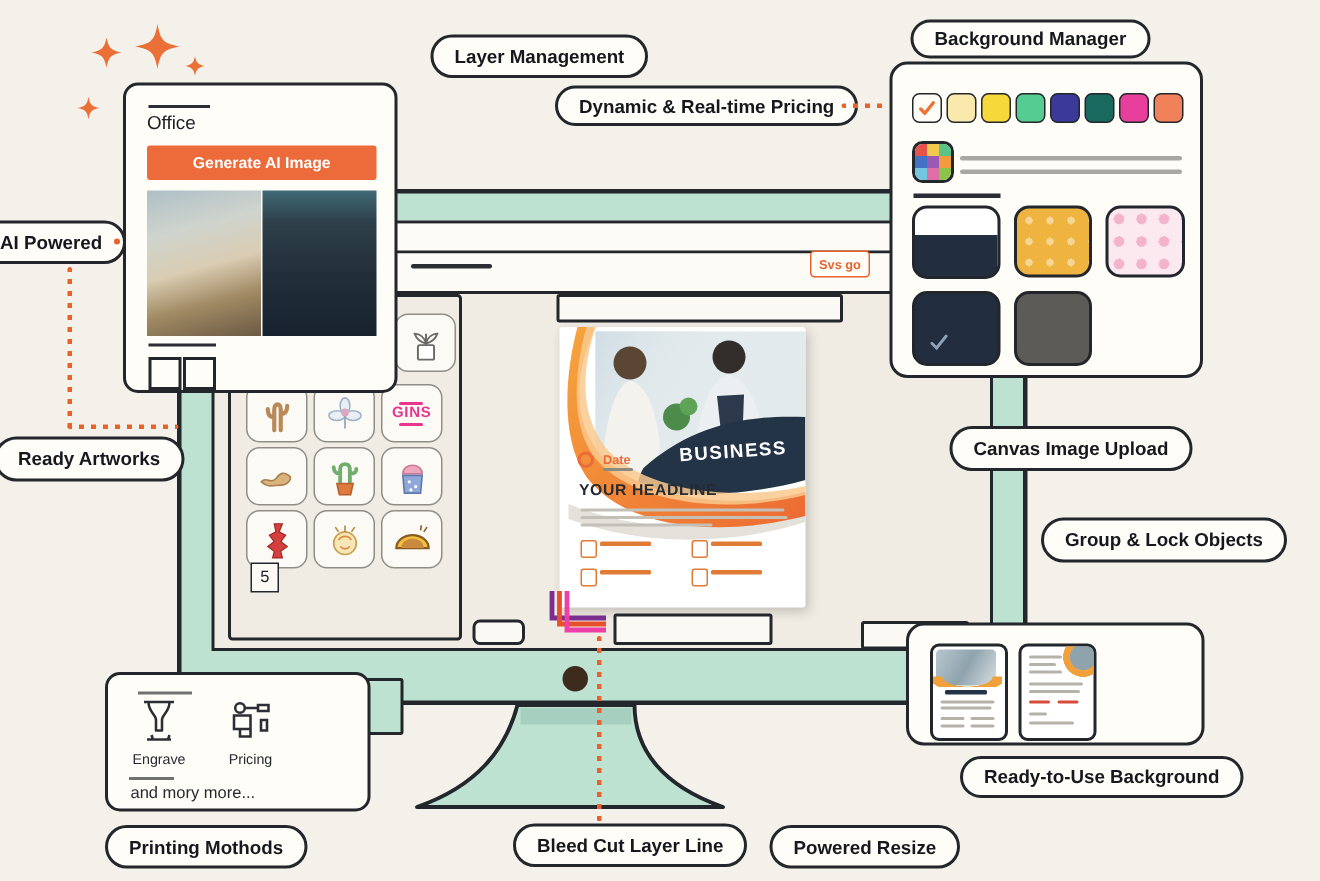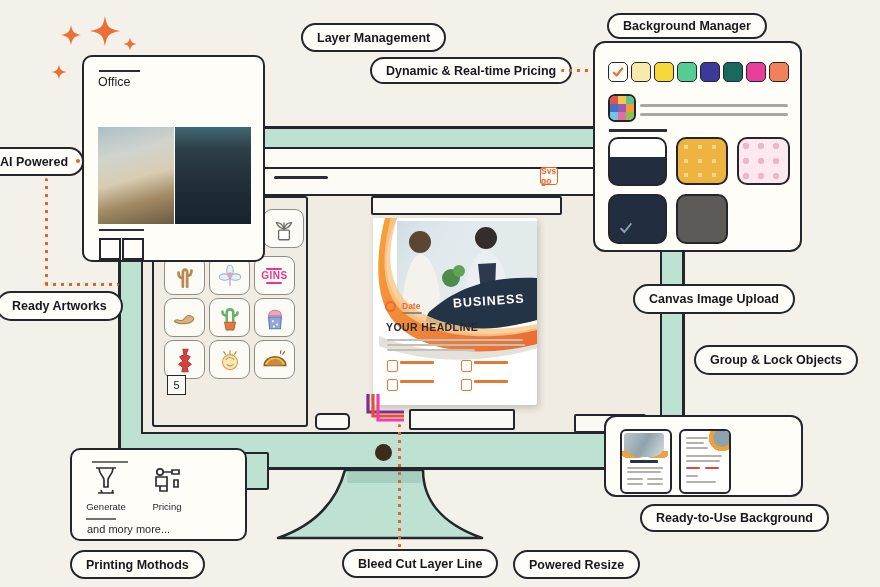--- a/index.html
+++ b/index.html
@@ -97,21 +97,21 @@
   .pm-label{font-size:9.5px;color:#26292e;margin-top:3px;white-space:nowrap;}
   #mint-patch{left:243px;top:452px;width:26px;height:38px;background:#bee2d2;border:2px solid #23262b;z-index:20;border-radius:2px;}
 
   
   #bleed-marks{left:360px;top:390px;z-index:9;}
 
   
   #sparkles{left:38px;top:6px;z-index:41;}
 
   
-  #go-btn{left:540px;top:167px;width:18px;height:18px;border:1.6px solid #e8632b;border-radius:3px;
+  #go-btn{left:540px;top:167px;width:40px;height:18px;border:1.6px solid #e8632b;border-radius:3px;
           background:#fffdf8;color:#e8632b;font-size:8.5px;font-weight:bold;
           display:flex;align-items:center;justify-content:center;z-index:7;}
   #toolbar-dash{left:274px;top:176px;width:54px;height:2.6px;background:#2a2d33;z-index:7;border-radius:2px;}
 </style>
 </head>
 <body>
 
 <svg id="stand-svg" class="abs" width="224" height="86">
   <path d="M77,6 L155,6 C155,36 174,60 214,74 L10,74 C50,60 69,36 77,6 Z" fill="#bee2d2" stroke="#23262b" stroke-width="2.6" stroke-linejoin="round"></path>
   <rect x="79" y="8" width="74" height="11" fill="#a6cfbf"></rect>
@@ -265,20 +265,21 @@
   <path d="M18 4 V30 H44" fill="none" stroke="#ee3fa8" stroke-width="3.2"></path>
 </svg>
 
 <div class="mini-rect" style="left:315px;top:413px;width:31px;height:13px;border-radius:5px;"></div>
 <div class="mini-rect" style="left:409px;top:409px;width:102px;height:17px;border-radius:2px;"></div>
 <div class="mini-rect" style="left:574px;top:414px;width:68px;height:15px;border-radius:2px;"></div>
 
 <div id="ai-card" class="abs">
   <div class="abs" style="left:15px;top:13px;width:41px;height:2.4px;background:#2a2d33;"></div>
   <div class="abs" style="left:14px;top:18px;font-size:12.5px;color:#1b1e23;">Office</div>
+  <div id="generate-btn" class="abs">Generate AI Image</div>
   <div id="photo-left" class="photo"></div>
   <div id="photo-right" class="photo"></div>
   <div class="abs" style="left:15px;top:172px;width:45px;height:2.4px;background:#2a2d33;"></div>
   <div class="sq" style="left:15px;top:181px;"></div>
   <div class="sq" style="left:38px;top:181px;"></div>
 </div>
 
 <div id="bg-panel" class="abs">
   <div id="swatch-row">
       <div class="swatch swatch-check">
@@ -349,21 +350,21 @@
 
 <div id="mint-patch" class="abs"></div>
 <div id="print-card" class="abs">
   <div class="abs" style="left:20px;top:11px;width:36px;height:2px;background:#6f726f;"></div>
   <div id="printing-items">
       <div class="pm-item">
         <svg viewBox="0 0 34 34">
           <path d="M7 4h20M10 4c0 7 5 8 5 12v7h4v-7c0-4 5-5 5-12" fill="none" stroke="#2b2e33" stroke-width="1.7" stroke-linejoin="round"></path>
           <path d="M9 29h16m-13-3 1 3m11-3-1 3" fill="none" stroke="#2b2e33" stroke-width="1.7"></path>
         </svg>
-        <div class="pm-label">Generate</div>
+        <div class="pm-label">Engrave</div>
       </div>
       <div class="pm-item">
         <svg viewBox="0 0 34 34">
           <circle cx="10" cy="8" r="3.2" fill="none" stroke="#2b2e33" stroke-width="1.7"></circle>
           <path d="M13 8h9M22 6h7v4h-7z" fill="none" stroke="#2b2e33" stroke-width="1.7"></path>
           <path d="M6 13h11v9H6zM10 22v5h7v-5" fill="none" stroke="#2b2e33" stroke-width="1.7"></path>
           <path d="M24 16h4v7h-4z" fill="none" stroke="#2b2e33" stroke-width="1.7"></path>
         </svg>
         <div class="pm-label">Pricing</div>
       </div>
@@ -382,21 +383,21 @@
 </svg>
 
 <div class="abs" style="left:76px;top:159px;width:4px;height:4px;background:#e8632b;border-radius:2px;z-index:45;"></div>
 <div class="dotted-v" style="left:45px;top:178px;height:108px;"></div>
 <div class="dotted-h" style="left:45px;top:283px;width:74px;"></div>
 <div class="dotted-h" style="left:561px;top:69px;width:31px;"></div>
 <div class="dotted-v" style="left:398px;top:424px;height:124px;"></div>
 
 <div class="pill" style="left:-16px;top:147px;height:29px;">AI Powered</div>
 <div class="pill" style="left:-4px;top:291px;height:30px;">Ready Artworks</div>
-<div class="pill" style="left:301px;top:23px;">Layer Management</div>
+<div class="pill" style="left:287px;top:23px;">Layer Management</div>
 <div class="pill" style="left:370px;top:57px;height:27px;">Dynamic &amp; Real-time Pricing</div>
 <div class="pill" style="left:607px;top:13px;height:26px;">Background Manager</div>
 <div class="pill" style="left:633px;top:284px;height:30px;">Canvas Image Upload</div>
 <div class="pill" style="left:694px;top:345px;height:30px;">Group &amp; Lock Objects</div>
 <div class="pill" style="left:640px;top:504px;height:28px;">Ready-to-Use Background</div>
 <div class="pill" style="left:70px;top:550px;">Printing Mothods</div>
 <div class="pill" style="left:342px;top:549px;">Bleed Cut Layer Line</div>
 <div class="pill" style="left:513px;top:550px;">Powered Resize</div>
 
 </body></html>

